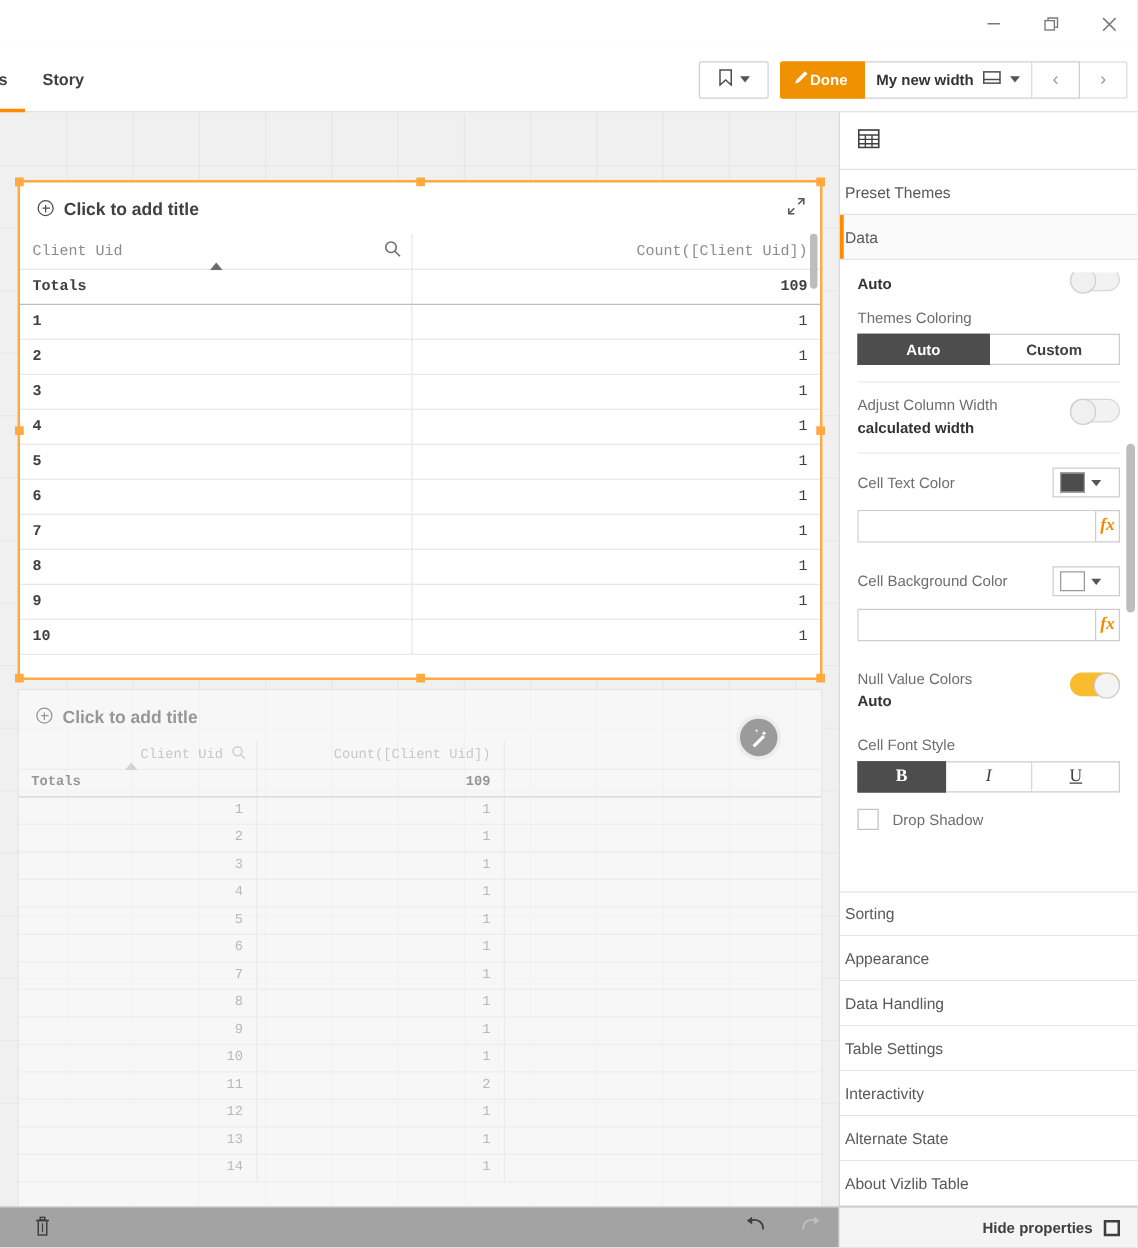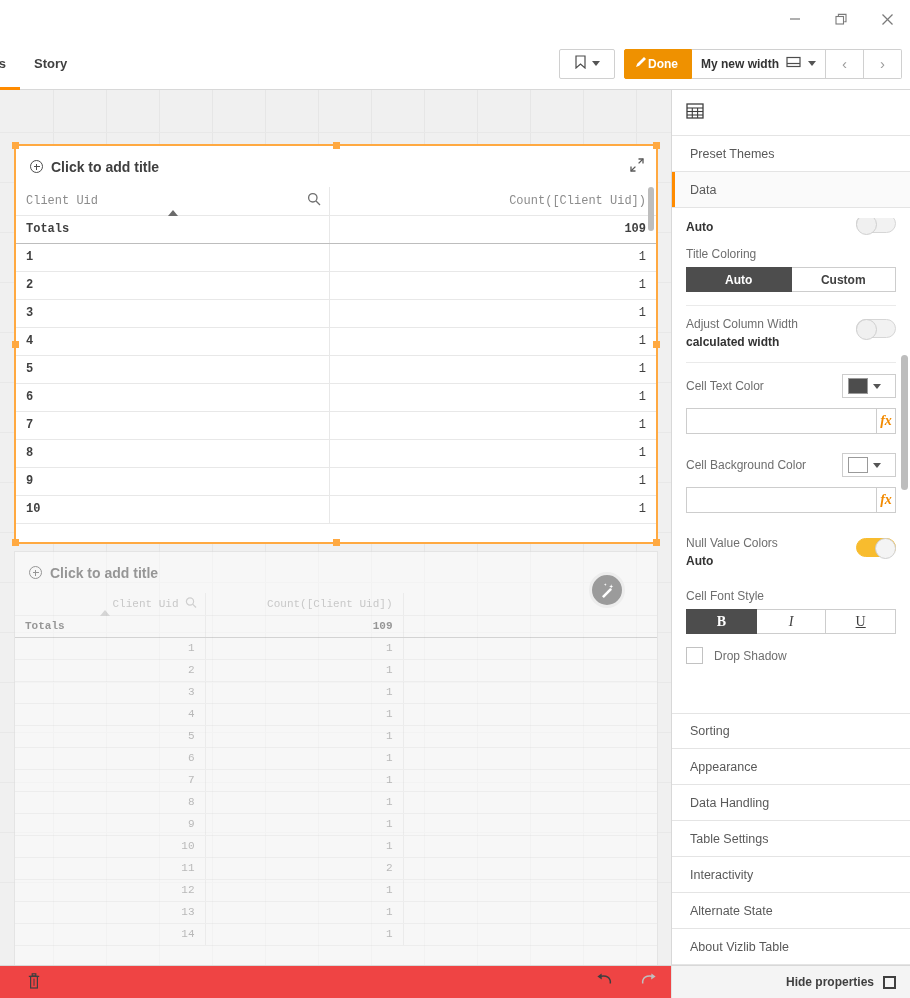--- a/index.html
+++ b/index.html
@@ -144,21 +144,21 @@
   
   .props {
     position:absolute; left:671px; top:90px; width:239px; height:875px;
     background:#fff; border-left:1px solid #d8d8d8; overflow:hidden;
   }
   .props-head {
     height:46px; display:flex; align-items:center; padding:0 14px;
     border-bottom:1px solid #e4e4e4;
   }
   .acc-row {
-    height:36px; display:flex; align-items:center; padding:0 18px;
+    height:36px; display:flex; align-items:center; padding:0 4px;
     border-bottom:1px solid #e4e4e4; font-size:12.5px; color:#595959;
     position:relative; background:#fff;
   }
   .acc-row.active { background:#fafafa; }
   .acc-row.active::before {
     content:""; position:absolute; left:0; top:0; bottom:0; width:3px; background:#ff8b00;
   }
   .sect { padding:0 14px; }
   .sect-block { border-bottom:1px solid #eaeaea; padding:11px 0 13px; }
   .lbl { font-size:12px; color:#6e6e6e; margin-bottom:6px; }
@@ -189,21 +189,21 @@
   .chk-row { display:flex; align-items:center; margin-top:13px; }
 
   .props-scrollarea { position:absolute; left:0; right:0; top:128px; bottom:253px; overflow:hidden; }
   .props-scrollbar { position:absolute; right:2px; top:265px; width:7px; height:135px;
                      background:#bdbdbd; border-radius:4px; z-index:30; }
   .props-bottom { position:absolute; left:0; right:0; bottom:0; }
 
   
   .bottombar {
     position:absolute; left:0; top:965px; width:910px; height:33px;
-    background:#ef4444; border-top:1px solid #d8d8d8; display:flex; align-items:center;
+    background:#a3a3a3; border-top:1px solid #d8d8d8; display:flex; align-items:center;
   }
   .bb-left { width:671px; display:flex; align-items:center; position:relative; height:33px; }
   .bb-trash { position:absolute; left:28px; color:#3f3f3f; }
   .bb-undo { position:absolute; left:596px; color:#3f3f3f; }
   .bb-redo { position:absolute; left:640px; color:#c0c0c0; }
   .bb-right {
     width:239px; height:33px; background:#f4f4f4; display:flex; align-items:center;
     justify-content:flex-end; padding-right:14px; gap:9px;
     font-size:12px; font-weight:bold; color:#404040; border-left:1px solid #e2e2e2;
   }
@@ -559,21 +559,21 @@
 
         <div class="sect-block" style="padding-top:0; margin-top:-16px;">
           <div class="row-split">
             <div style="padding-top:18px;">
               <div class="lbl-b">Auto</div>
             </div>
             <div class="toggle" style="margin-top:12px;">
               <span class="knob"></span>
             </div>
           </div>
-          <div class="lbl" style="margin-top:13px;">Title Coloring</div>
+          <div class="lbl" style="margin-top:13px;">Themes Coloring</div>
           <div class="segmented">
             <div class="seg sel">Auto</div>
             <div class="seg">Custom</div>
           </div>
         </div>
 
         <div class="sect-block">
           <div class="row-split">
             <div>
               <div class="lbl" style="margin-bottom:4px;">Adjust Column Width</div>

